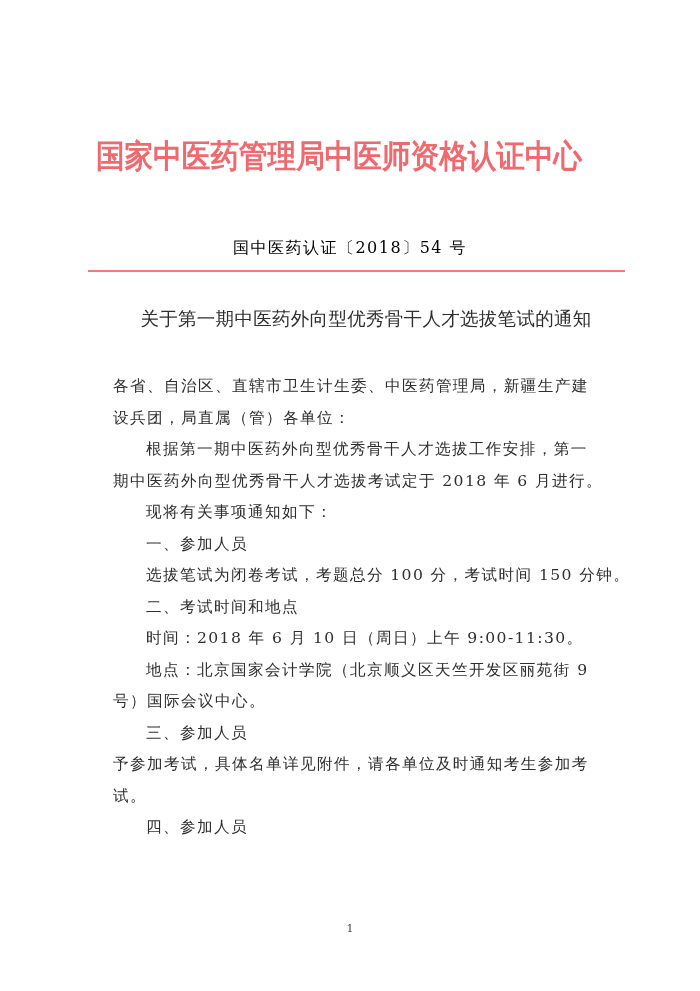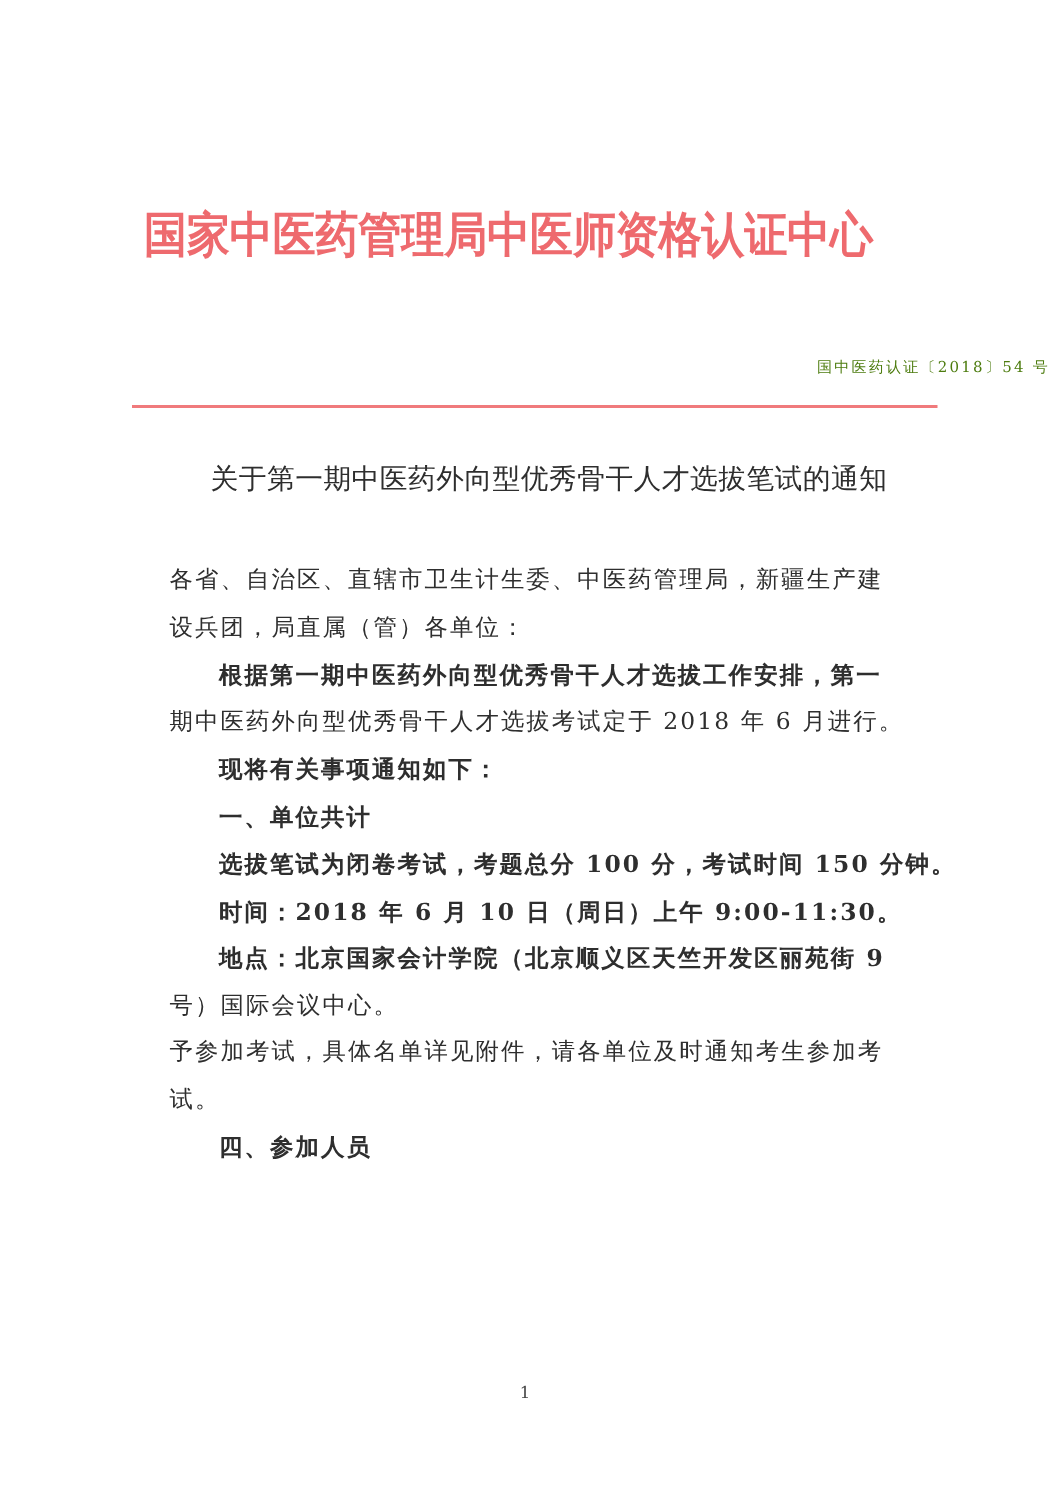--- a/index.html
+++ b/index.html
@@ -34,24 +34,24 @@
       white-space: nowrap;
       transform: scaleY(1.12);
       transform-origin: left top;
       font-family: "DejaVu Serif", "Liberation Serif", serif;
     }
     .docnum {
       position: absolute;
       left: 0;
       top: 222px;
       width: 700px;
-      text-align: right;
-      font-size: 10px;
+      text-align: center;
+      font-size: 16px;
       letter-spacing: 1.5px;
-      color: #4d7c0f;
+      color: #000000;
     }
     .red-rule {
       position: absolute;
       left: 88px;
       top: 254px;
       width: 537px;
       height: 2px;
       background: #f07a7c;
     }
     .doc-title {
@@ -74,21 +74,20 @@
       color: #2e2e2e;
     }
     .line {
       height: 31.5px;
       line-height: 31.5px;
       white-space: nowrap;
       letter-spacing: 1.4px;
     }
     .indent {
       padding-left: 33px;
-      font-weight: bold;
     }
     .page-number {
       position: absolute;
       left: 0;
       top: 906px;
       width: 700px;
       text-align: center;
       font-size: 11px;
       color: #444;
     }
@@ -105,25 +104,27 @@
   <div class="red-rule"></div>
 
   <div class="doc-title">关于第一期中医药外向型优秀骨干人才选拔笔试的通知</div>
 
   <div class="body-text">
     <div class="line">各省、自治区、直辖市卫生计生委、中医药管理局，新疆生产建</div>
     <div class="line">设兵团，局直属（管）各单位：</div>
     <div class="line indent">根据第一期中医药外向型优秀骨干人才选拔工作安排，第一</div>
     <div class="line">期中医药外向型优秀骨干人才选拔考试定于 2018 年 6 月进行。</div>
     <div class="line indent">现将有关事项通知如下：</div>
-    <div class="line indent">一、单位共计</div>
+    <div class="line indent">一、参加人员</div>
     <div class="line indent">选拔笔试为闭卷考试，考题总分 100 分，考试时间 150 分钟。</div>
+    <div class="line indent">二、考试时间和地点</div>
     <div class="line indent">时间：2018 年 6 月 10 日（周日）上午 9:00-11:30。</div>
     <div class="line indent">地点：北京国家会计学院（北京顺义区天竺开发区丽苑街 9</div>
     <div class="line">号）国际会议中心。</div>
+    <div class="line indent">三、参加人员</div>
     <div class="line">予参加考试，具体名单详见附件，请各单位及时通知考生参加考</div>
     <div class="line">试。</div>
     <div class="line indent">四、参加人员</div>
   </div>
 
   <div class="page-number">1</div>
 
 </div>
 
 </body></html>

